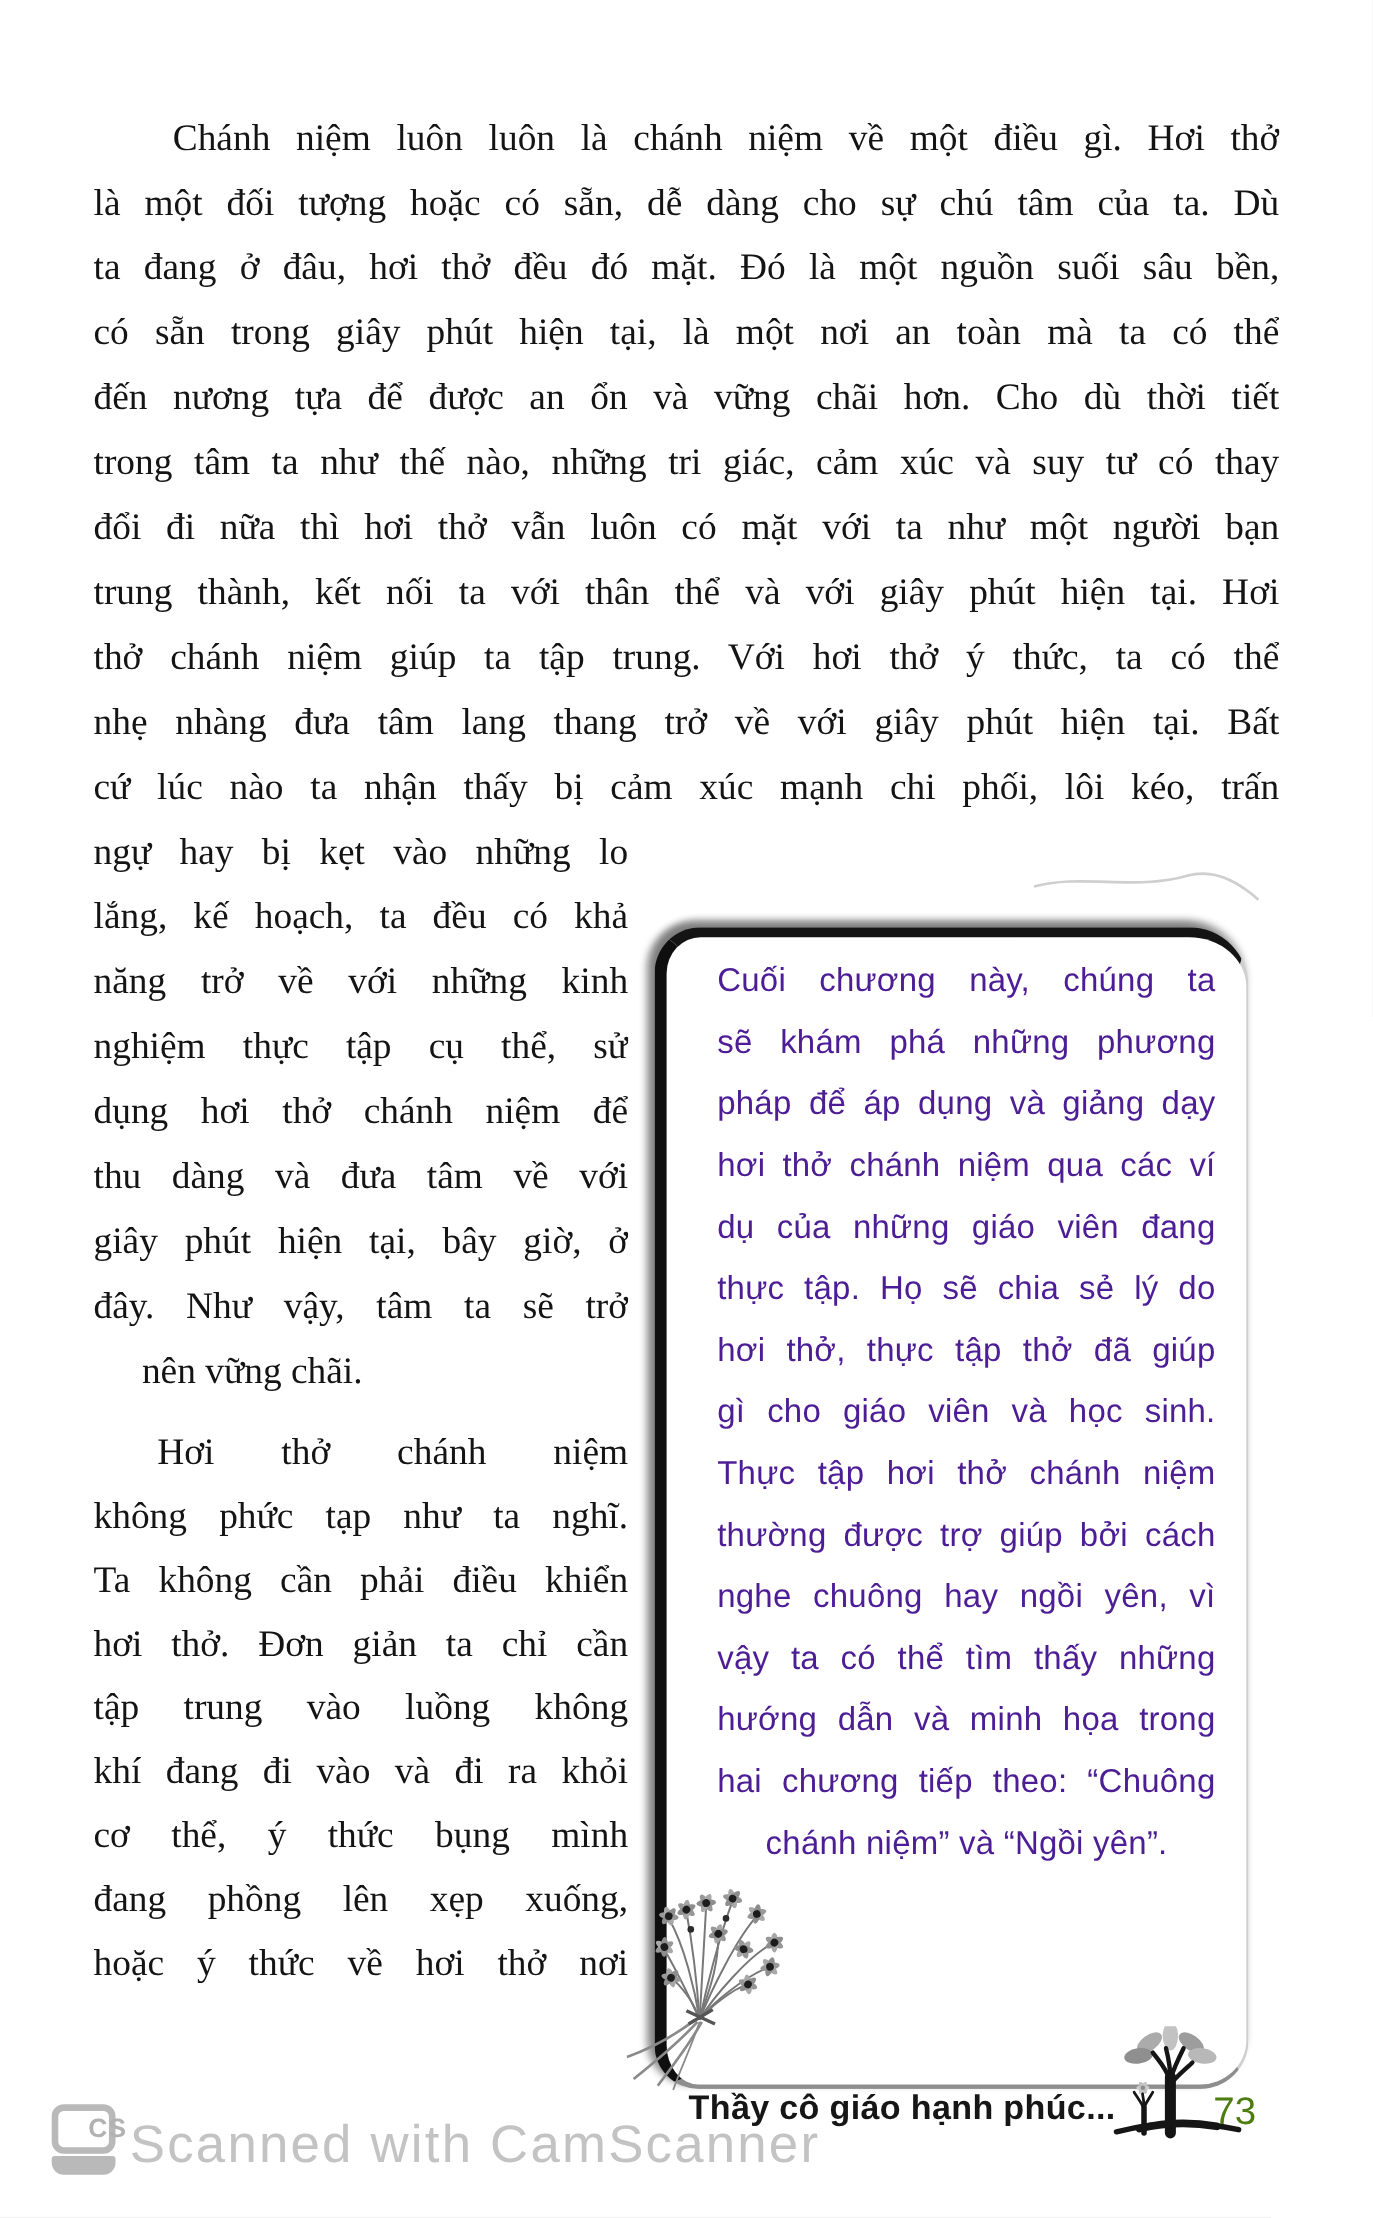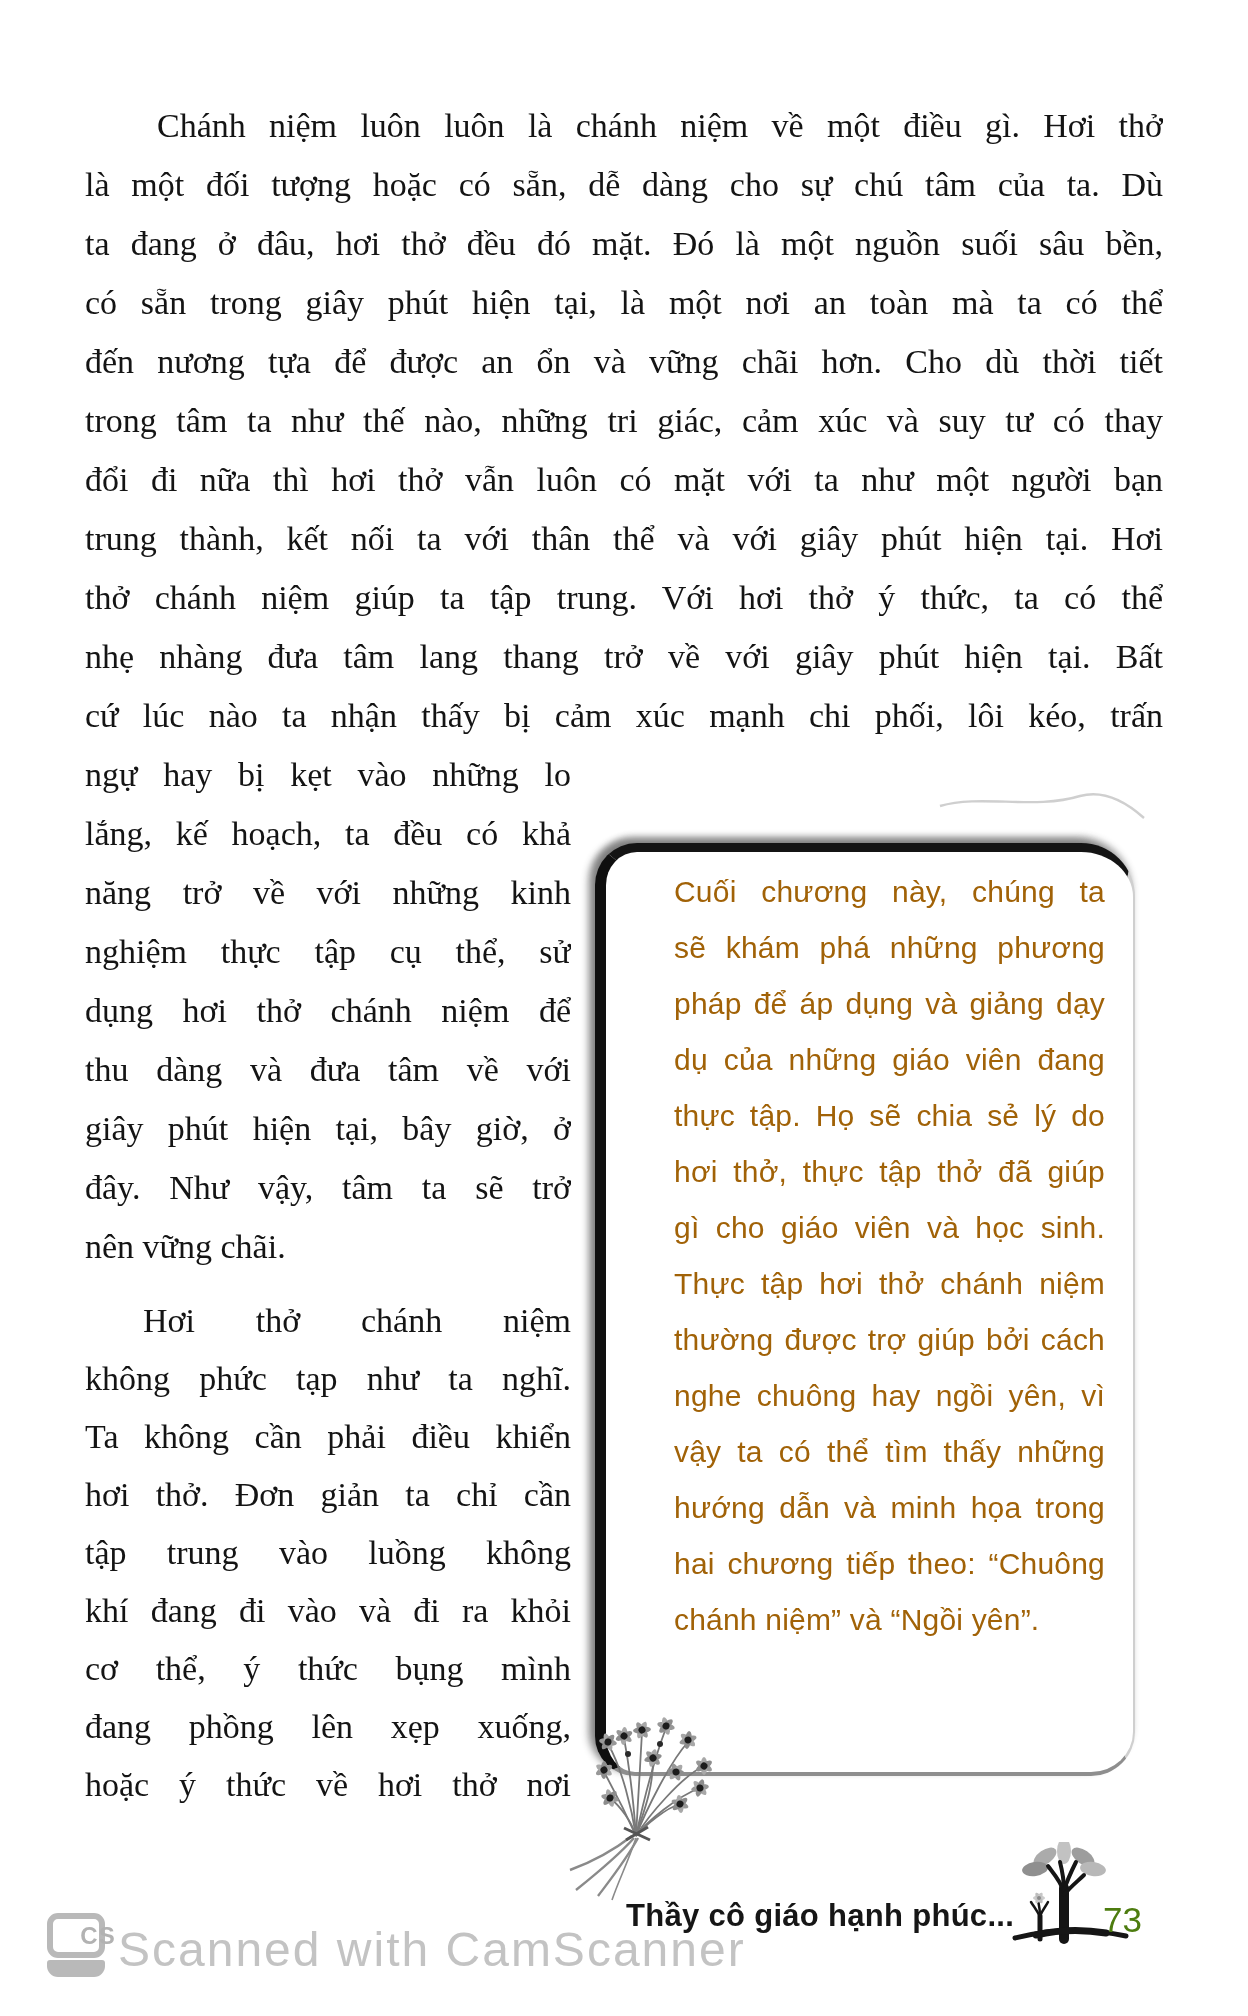--- a/index.html
+++ b/index.html
@@ -14,32 +14,32 @@
   .tb-narrow1{left:85px;top:745px;width:486px;}
   .tb-narrow2{left:85px;top:1292px;width:486px;}
   .ln{
     height:59px;line-height:59px;font-size:34px;
     text-align:justify;text-align-last:justify;
     white-space:normal;overflow:hidden;
   }
   .tb-narrow2 .ln{height:58px;line-height:58px;}
   .ln.indent{text-indent:72px;}
   .ln.indent-sm{text-indent:58px;}
-  .ln.lastline{text-align-last:left;}
+  .ln.lastline{text-align-last:left;margin-left:44px;}
   
   .callout{
-    position:absolute;left:595px;top:843px;width:540px;height:933px;
+    position:absolute;left:595px;top:843px;width:540px;height:1056px;
     box-sizing:border-box;background:#fff;
     border-style:solid;
     border-color:#141414 #cfcfcf #8e8e8e #0f0f0f;
     border-width:9px 2px 4px 11px;
     border-radius:42px 54px 44px 40px;
     box-shadow:-7px -4px 7px rgba(45,45,45,.45),-2px -7px 6px rgba(45,45,45,.3);
-    padding:12px 28px 0 68px;
-    font-family:"Liberation Sans","DejaVu Sans",sans-serif;color:#a16207;
+    padding:12px 28px 0 46px;
+    font-family:"Liberation Sans","DejaVu Sans",sans-serif;color:#4c1d95;
   }
   .callout .ln{height:56px;line-height:56px;font-size:30px;letter-spacing:.2px;}
   
   .bouquet{position:absolute;left:558px;top:1710px;width:195px;height:195px;pointer-events:none;}
   .artifact{position:absolute;left:938px;top:788px;width:210px;height:44px;pointer-events:none;}
   .tree-icon{position:absolute;left:1012px;top:1842px;width:120px;height:105px;}
   
   .running-title{
     position:absolute;left:626px;top:1898px;
     font-family:"Liberation Sans","DejaVu Sans",sans-serif;
@@ -109,20 +109,21 @@
   </div>
 
   <svg class="artifact" viewBox="0 0 210 44">
     <path d="M2,18 C44,6 96,22 142,8 C164,2 186,12 206,30" fill="none" stroke="#a7a7a7" stroke-width="2.4" opacity="0.55"></path>
   </svg>
 
   <div class="callout">
     <div class="ln">Cuối chương này, chúng ta</div>
     <div class="ln">sẽ khám phá những phương</div>
     <div class="ln">pháp để áp dụng và giảng dạy</div>
+    <div class="ln">hơi thở chánh niệm qua các ví</div>
     <div class="ln">dụ của những giáo viên đang</div>
     <div class="ln">thực tập. Họ sẽ chia sẻ lý do</div>
     <div class="ln">hơi thở, thực tập thở đã giúp</div>
     <div class="ln">gì cho giáo viên và học sinh.</div>
     <div class="ln">Thực tập hơi thở chánh niệm</div>
     <div class="ln">thường được trợ giúp bởi cách</div>
     <div class="ln">nghe chuông hay ngồi yên, vì</div>
     <div class="ln">vậy ta có thể tìm thấy những</div>
     <div class="ln">hướng dẫn và minh họa trong</div>
     <div class="ln">hai chương tiếp theo: “Chuông</div>

